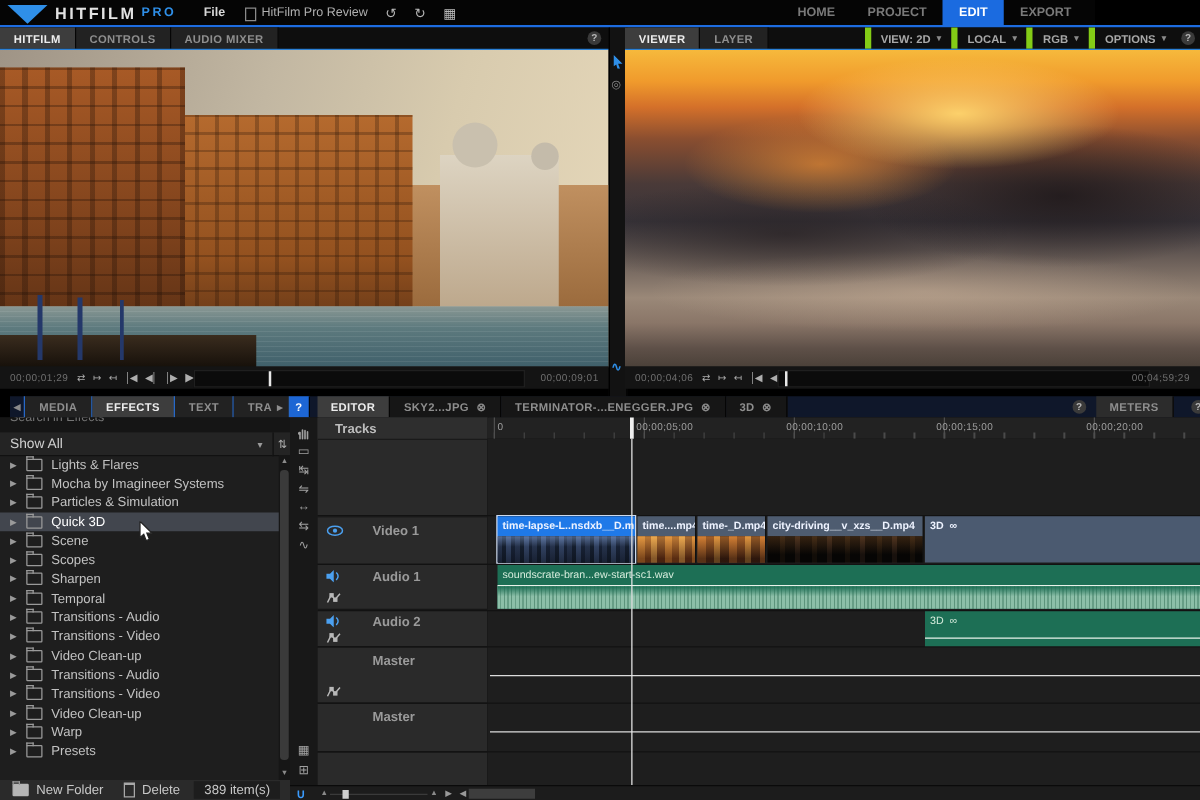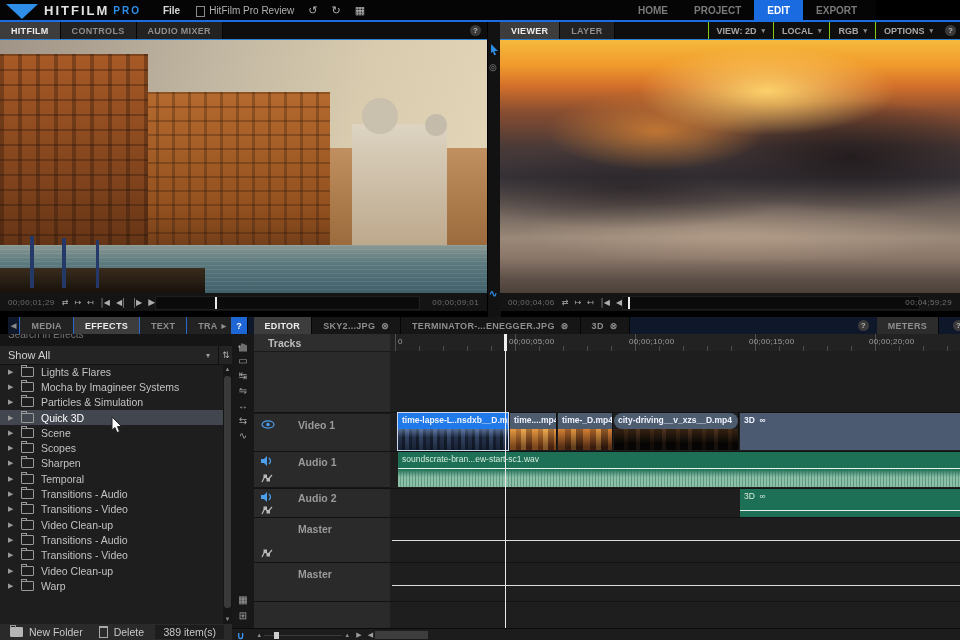--- a/index.html
+++ b/index.html
@@ -29,21 +29,21 @@
             display:flex;align-items:center;justify-content:center;}
   .help-blue{width:15px;height:17px;background:#1d66d4;color:#fff;display:flex;align-items:center;justify-content:center;
              font-size:9px;font-weight:bold;border-right:1px solid #050505;}
   
   .photo{overflow:hidden;border-top:1px solid #2b7fd4;}
   .transport{background:#141414;display:flex;align-items:center;font-size:8px;color:#9a9a9a;}
   .tc{font-size:8px;color:#6f6f6f;letter-spacing:.4px;}
   .tico{margin-left:7px;font-size:8px;color:#aeaeae;letter-spacing:-1px;white-space:nowrap;}
   .seek{position:absolute;top:3px;height:12px;background:#0b0b0b;border:1px solid #1f1f1f;}
   .seek-marker{position:absolute;top:0;width:2px;height:12px;background:#e8e8e8;}
-  .dd{display:flex;align-items:center;font-size:9px;font-weight:bold;color:#a8a8a8;padding:0 8px;border-left:1px solid #84cc16;height:17px;}
+  .dd{display:flex;align-items:center;font-size:9px;font-weight:bold;color:#a8a8a8;padding:0 8px;border-left:5px solid #84cc16;height:17px;}
   .dd .caret{margin-left:5px;font-size:7px;color:#8a8a8a;}
   
   .fx-row{display:flex;align-items:center;height:15.3px;font-size:10.5px;color:#c2c2c2;padding-left:8px;gap:7px;}
   .fx-row.sel{background:#42464e;color:#fff;}
   .tri{font-size:7px;color:#9a9a9a;width:6px;}
   .folder{display:inline-block;width:11px;height:8px;border:1px solid #9a9a9a;border-radius:1px;position:relative;flex:0 0 auto;}
   .folder::before{content:'';position:absolute;top:-3px;left:-1px;width:4px;height:2px;border:1px solid #9a9a9a;border-bottom:none;}
   .sb{background:#161616;}
   .sb-thumb{background:#3a3a3a;border-radius:3px;}
   .sb-arrow{color:#8a8a8a;font-size:6px;text-align:center;}
@@ -283,20 +283,25 @@
       <div class="fx-row">
           <span class="tri">▶</span>
           <span class="folder"></span>
           <span>Video Clean-up</span>
         </div>
       <div class="fx-row">
           <span class="tri">▶</span>
           <span class="folder"></span>
           <span>Warp</span>
         </div>
+      <div class="fx-row">
+          <span class="tri">▶</span>
+          <span class="folder"></span>
+          <span>Presets</span>
+        </div>
     </div>
     <div class="abs sb" style="left:223px;top:30px;width:9px;height:260px;">
       <div class="sb-arrow" style="margin-top:2px;">▲</div>
       <div class="sb-thumb" style="position:absolute;left:1px;top:12px;width:7px;height:232px;"></div>
       <div class="sb-arrow" style="position:absolute;bottom:2px;left:0;right:0;">▼</div>
     </div>
     <div class="abs" style="left:0;top:290px;width:232px;height:16px;background:#2a2a2a;display:flex;align-items:center;font-size:10.5px;color:#c8c8c8;">
       <span class="folder" style="margin-left:10px;background:#b5b5b5;border-color:#b5b5b5;"></span>
       <span style="margin-left:6px;">New Folder</span>
       <span style="margin-left:16px;display:inline-block;width:7px;height:9px;border:1px solid #a8a8a8;border-top:2px solid #a8a8a8;"></span>
@@ -399,21 +404,21 @@
     </div>
     <div class="abs" style="left:278px;top:79px;width:46px;height:37px;border-right:1px solid #101010;">
       <div class="clip-head" style="background:#4e5c70;">time....mp4</div>
       <div style="height:21px;background-image:linear-gradient(180deg,rgba(255,190,90,.45),rgba(40,20,10,.5) 85%),repeating-linear-gradient(90deg,#d07a2e 0 6px,#8a4418 6px 11px,#e09a48 11px 16px,#6a3014 16px 22px);"></div>
     </div>
     <div class="abs" style="left:326px;top:79px;width:54px;height:37px;border-right:1px solid #101010;">
       <div class="clip-head" style="background:#4e5c70;">time-_D.mp4</div>
       <div style="height:21px;background-image:linear-gradient(180deg,rgba(255,170,70,.4),rgba(25,15,10,.6) 85%),repeating-linear-gradient(90deg,#b86428 0 7px,#6a3014 7px 13px,#d08a3c 13px 18px,#4a2210 18px 25px);"></div>
     </div>
     <div class="abs" style="left:382px;top:79px;width:124px;height:37px;border-right:1px solid #101010;">
-      <div class="clip-head" style="background:#4e5c70;border-radius:8px;">city-driving__v_xzs__D.mp4</div>
+      <div class="clip-head" style="background:#4e5c70;">city-driving__v_xzs__D.mp4</div>
       <div style="height:21px;background-image:linear-gradient(180deg,rgba(200,120,50,.22),rgba(0,0,0,.5) 70%),repeating-linear-gradient(90deg,#0c0a08 0 10px,#241a10 10px 14px,#0e0c0a 14px 22px,#30221a 22px 26px);"></div>
     </div>
     <div class="abs" style="left:508px;top:79px;width:220px;height:37px;background:#4b5a70;">
       <div class="clip-head" style="background:transparent;"><span>3D</span>&nbsp;&nbsp;<span>∞</span></div>
     </div>
 
     <div class="abs" style="left:166px;top:118px;width:562px;height:35px;background:#1d6f55;">
       <div class="aclip-lab">soundscrate-bran...ew-start-sc1.wav</div>
       <div style="position:absolute;left:0;top:16px;width:562px;height:1px;background:#e8f2ea;"></div>
       <div style="position:absolute;left:0;top:17px;width:562px;height:18px;background-image:linear-gradient(180deg,#1d6f55 0,rgba(29,111,85,0) 45%),repeating-linear-gradient(90deg,#8cbfa8 0 2px,#679e86 2px 3px,#8cbfa8 3px 5px,#5d947c 5px 6px);"></div>

